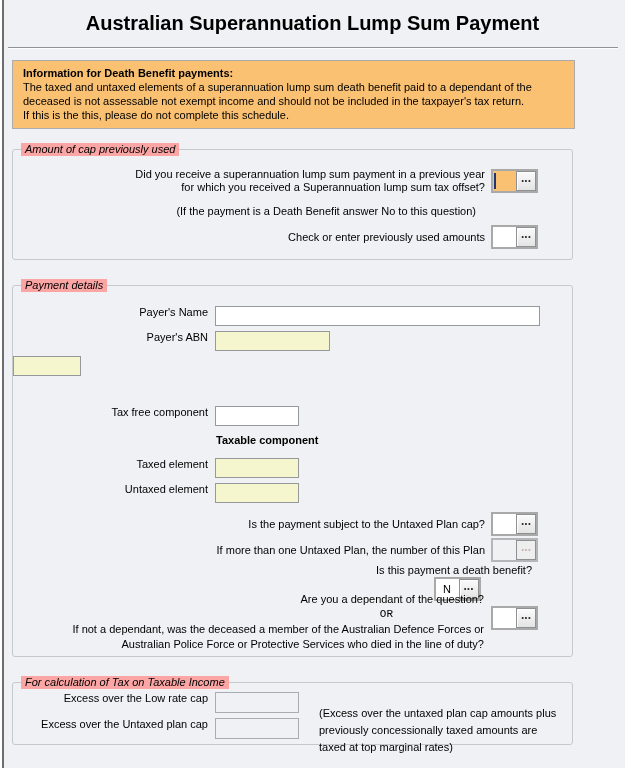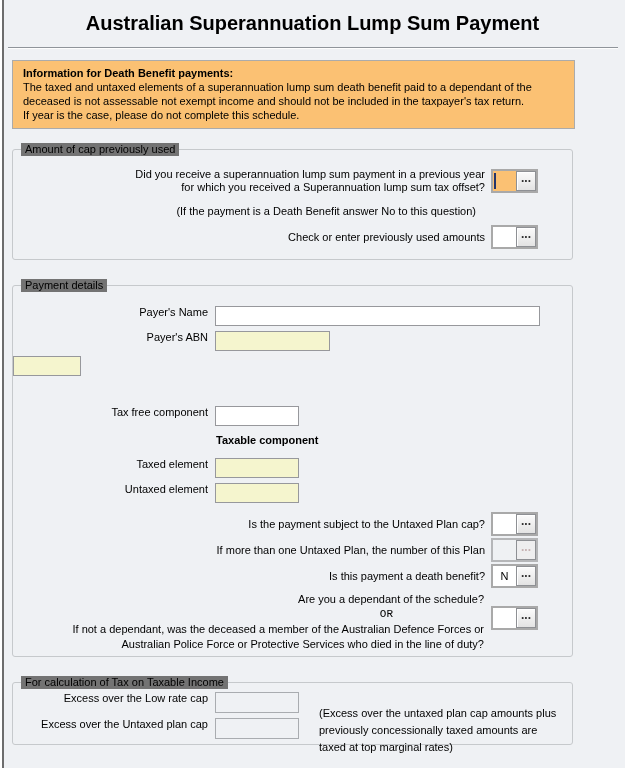--- a/index.html
+++ b/index.html
@@ -14,21 +14,21 @@
   .info-box{
     margin:11px 50px 0 12px;background:#FBC173;border:1px solid #ABABAB;
     padding:5px 10px 6px 10px;line-height:14px;
   }
   .info-box .hd{font-weight:bold;}
   .group{
     position:relative;margin:0 52px 0 12px;border:1px solid #C6C9CC;border-radius:3px;
     box-sizing:border-box;
   }
   .group > .legend{
-    position:absolute;top:-7px;left:8px;background:#737373;padding:0 4px;line-height:13px;
+    position:absolute;top:-7px;left:8px;background:#fca5a5;padding:0 4px;line-height:13px;font-style:italic;
   }
   .g1{margin-top:20px;height:111px;}
   .g2{margin-top:25px;height:372px;}
   .g3{margin-top:25px;height:63px;}
 
   
   .frow{position:absolute;left:0;display:flex;align-items:flex-start;height:20px;}
   .flabel{width:195px;text-align:right;margin-right:7px;}
   .finput{
     height:20px;box-sizing:border-box;border:1px solid #97989C;padding:0 3px;
@@ -75,21 +75,21 @@
 <body>
 
 <div class="win-edge"></div>
 
 <div class="page-title">Australian Superannuation Lump Sum Payment</div>
 <div class="separator"></div>
 
 <div class="info-box">
   <div class="hd">Information for Death Benefit payments:</div>
   <div>The taxed and untaxed elements of a superannuation lump sum death benefit paid to a dependant of the deceased is not assessable not exempt income and should not be included in the taxpayer's tax return.</div>
-  <div>If year is the case, please do not complete this schedule.</div>
+  <div>If this is the this, please do not complete this schedule.</div>
 </div>
 
 <div class="group g1">
   <span class="legend">Amount of cap previously used</span>
 
   <div class="qrow" style="top:18px;">
     <div class="qtext">
       <div>Did you receive a superannuation lump sum payment in a previous year</div>
       <div>for which you received a Superannuation lump sum tax offset?</div>
     </div>
@@ -149,30 +149,30 @@
   </div>
 
   <div class="qrow" style="top:252px;">
     <div class="qtext">If more than one Untaxed Plan, the number of this Plan</div>
     <div class="ctl disabled">
       <span class="val"></span>
       <span class="btn">...</span>
     </div>
   </div>
 
-  <div class="qrow" style="top:278px;">
+  <div class="qrow" style="top:278px;flex-direction:column;">
     <div class="qtext">Is this payment a death benefit?</div>
     <div class="ctl">
       <span class="val">N</span>
       <span class="btn">...</span>
     </div>
   </div>
 
   <div class="dep-block">
-    <div>Are you a dependant of the schedule?</div>
+    <div>Are you a dependant of the question?</div>
     <div class="dep-or">OR</div>
     <div>If not a dependant, was the deceased a member of the Australian Defence Forces or</div>
     <div>Australian Police Force or Protective Services who died in the line of duty?</div>
   </div>
   <div class="ctl" style="position:absolute;top:320px;right:34px;">
     <span class="val"></span>
     <span class="btn">...</span>
   </div>
 </div>
 

